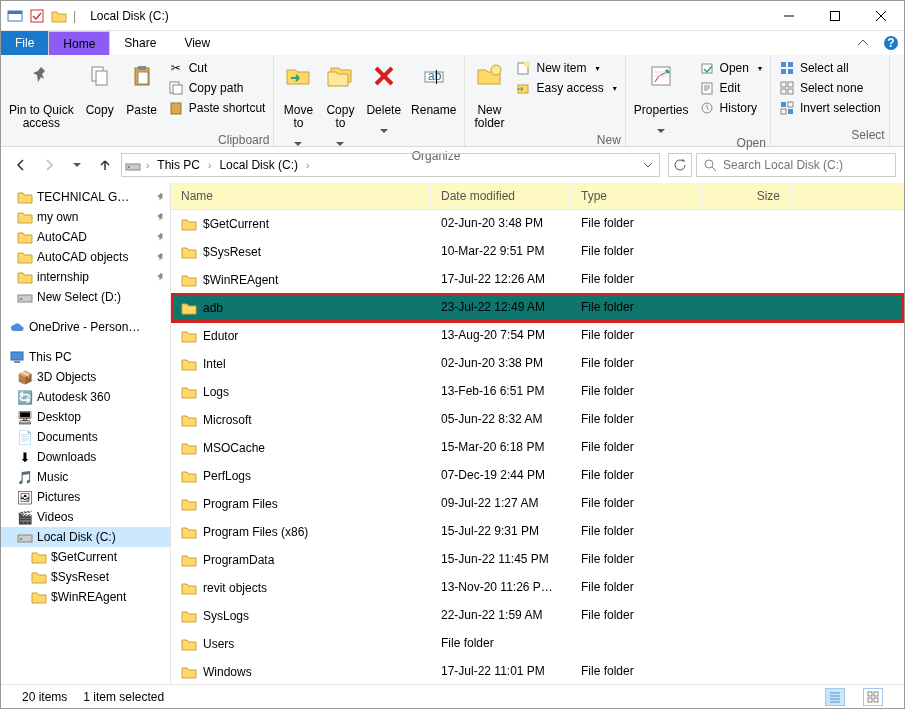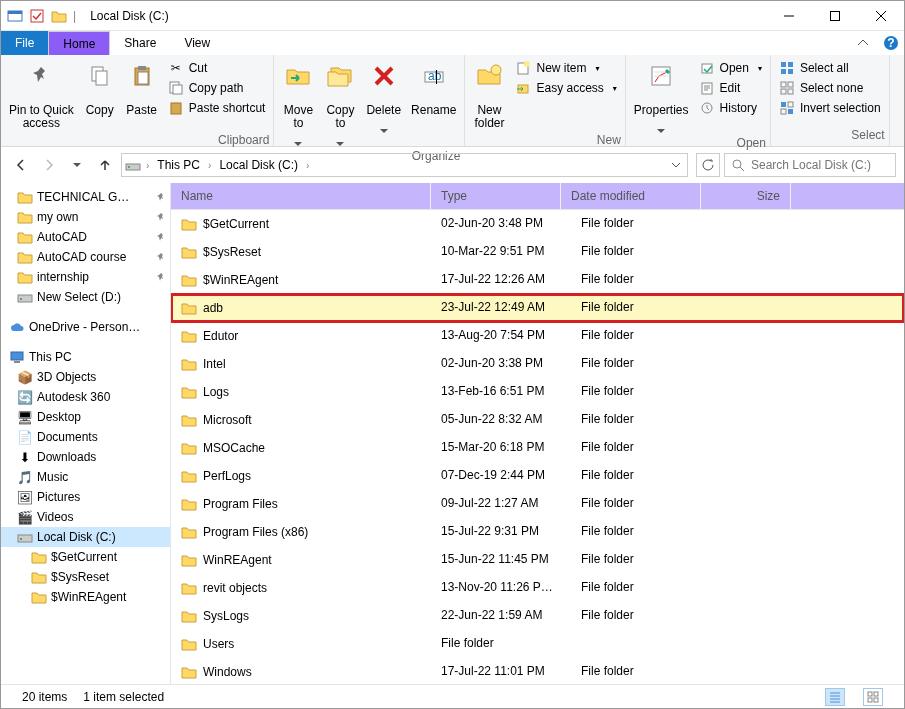--- a/index.html
+++ b/index.html
@@ -30,40 +30,40 @@
 .rrow .icon{width:16px;height:16px;display:flex;align-items:center;justify-content:center}
 .navbar{height:36px;display:flex;align-items:center;gap:4px;padding:4px 8px}
 .navbtn{width:24px;height:24px;display:flex;align-items:center;justify-content:center;color:#555}
 .navbtn.disabled{color:#bbb}
 .addr{flex:1;height:24px;border:1px solid #ccc;display:flex;align-items:center;padding:0 2px;gap:2px}
 .addr .ic{width:18px;height:18px;display:flex;align-items:center;justify-content:center}
 .addr .crumb{padding:0 4px;display:flex;align-items:center;height:22px}
 .addr .sep{color:#888;font-size:10px;padding:0 2px}
 .addr-spacer{flex:1}
 .refresh{width:24px;height:24px;display:flex;align-items:center;justify-content:center;border:1px solid #ccc;margin-left:4px}
-.search{width:172px;height:24px;border:1px solid #ccc;display:flex;align-items:center;padding:0 6px;gap:6px;color:#888}
+.search{width:200px;height:24px;border:1px solid #ccc;display:flex;align-items:center;padding:0 6px;gap:6px;color:#888}
 .search input{border:none;outline:none;flex:1;background:transparent}
 .main{flex:1;display:flex;overflow:hidden}
 .tree{width:170px;border-right:1px solid #e5e5e5;overflow:auto;padding:4px 0}
 .tree-item{display:flex;align-items:center;gap:4px;padding:2px 4px 2px 8px;cursor:default;white-space:nowrap}
 .tree-item.sel{background:#cce8ff}
 .tree-item .ic{width:16px;height:16px;display:flex;align-items:center;justify-content:center;flex:none}
 .tree-item.l1{padding-left:16px}
 .tree-item.l2{padding-left:30px}
 .tree-spacer{height:10px}
 .list{flex:1;display:flex;flex-direction:column;overflow:auto}
-.list-head{display:flex;border-bottom:1px solid #e5e5e5;position:sticky;top:0;background:#c4b5fd}
+.list-head{display:flex;border-bottom:1px solid #e5e5e5;position:sticky;top:0;background:#fef9c3}
 .list-head .col,.row .col{padding:6px 10px;overflow:hidden;text-overflow:ellipsis;white-space:nowrap}
 .col.name{width:260px;display:flex;align-items:center;gap:6px}
 .col.date{width:140px}
 .col.type{width:130px}
 .col.size{width:90px;text-align:right}
 .list-head .col{color:#555;border-right:1px solid #f0f0f0}
 .row{display:flex;cursor:default}
-.row.sel{background:#fef9c3}
+.row.sel{background:#0f766e}
 .row.hilite{outline:3px solid #d42020;outline-offset:-2px}
 .row .ic{width:16px;height:16px;display:flex;align-items:center;justify-content:center;flex:none}
 .status{height:24px;border-top:1px solid #e5e5e5;display:flex;align-items:center;padding:0 21px;gap:16px}
 .status .sp{flex:1}
 .viewbtn{width:20px;height:18px;border:1px solid #a0c8ef;display:flex;align-items:center;justify-content:center;margin-left:2px}
 svg{display:block}
 </style>
 </head>
 <body>
 
@@ -471,21 +471,21 @@
             <path d="M5 1l2 2-1 1 1 3-2-1-1 3-1-4-2-1 2-1z" fill="#888"></path>
           </svg>
         </span>
       </div>
       <div class="tree-item l1">
         <span class="ic">
           <svg width="16" height="14">
             <path d="M1 3h5l1.5 2H15v8H1z" fill="#ffd868" stroke="#caa23a"></path>
           </svg>
         </span>
-        <span>AutoCAD course</span>
+        <span>AutoCAD objects</span>
         <span style="margin-left:auto">
           <svg width="10" height="10">
             <path d="M5 1l2 2-1 1 1 3-2-1-1 3-1-4-2-1 2-1z" fill="#888"></path>
           </svg>
         </span>
       </div>
       <div class="tree-item l1">
         <span class="ic">
           <svg width="16" height="14">
             <path d="M1 3h5l1.5 2H15v8H1z" fill="#ffd868" stroke="#caa23a"></path>
@@ -604,22 +604,22 @@
           <svg width="16" height="14">
             <path d="M1 3h5l1.5 2H15v8H1z" fill="#ffd868" stroke="#caa23a"></path>
           </svg>
         </span>
         <span>$WinREAgent</span>
       </div>
     </div>
   <div class="list">
     <div class="list-head">
       <div class="col name">Name</div>
+      <div class="col date">Date modified</div>
       <div class="col type">Type</div>
-      <div class="col date">Date modified</div>
       <div class="col size">Size</div>
     </div>
     <div id="rows">
         <div class="row">
     <div class="col name">
             <span class="ic">
               <svg width="16" height="14">
                 <path d="M1 3h5l1.5 2H15v8H1z" fill="#ffd868" stroke="#caa23a"></path>
               </svg>
             </span>
@@ -772,21 +772,21 @@
     <div class="col type">File folder</div>
     <div class="col size"></div>
   </div>
         <div class="row">
     <div class="col name">
             <span class="ic">
               <svg width="16" height="14">
                 <path d="M1 3h5l1.5 2H15v8H1z" fill="#ffd868" stroke="#caa23a"></path>
               </svg>
             </span>
-            <span>WinREAgent</span>
+            <span>ProgramData</span>
           </div>
     <div class="col date">15-Jun-22 11:45 PM</div>
     <div class="col type">File folder</div>
     <div class="col size"></div>
   </div>
         <div class="row">
     <div class="col name">
             <span class="ic">
               <svg width="16" height="14">
                 <path d="M1 3h5l1.5 2H15v8H1z" fill="#ffd868" stroke="#caa23a"></path>

